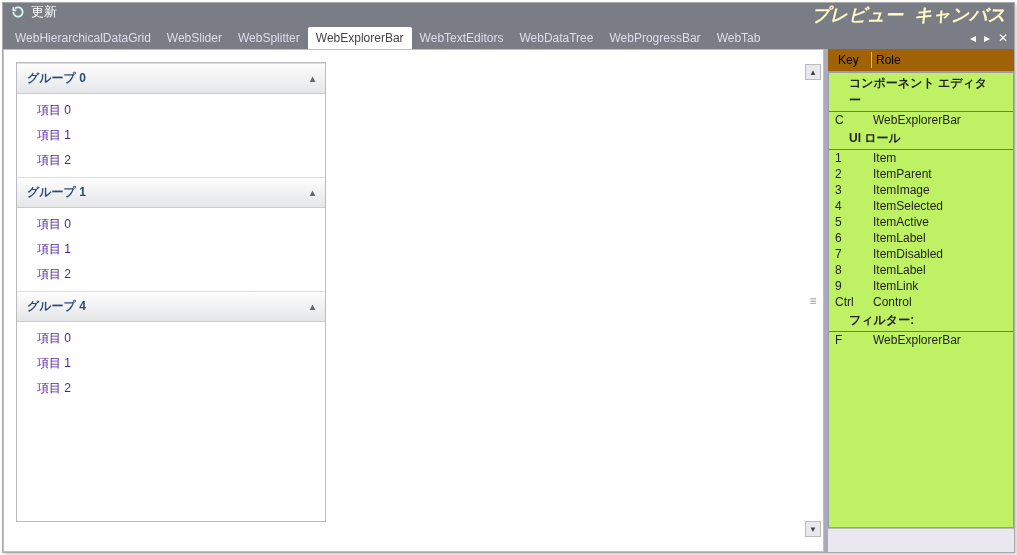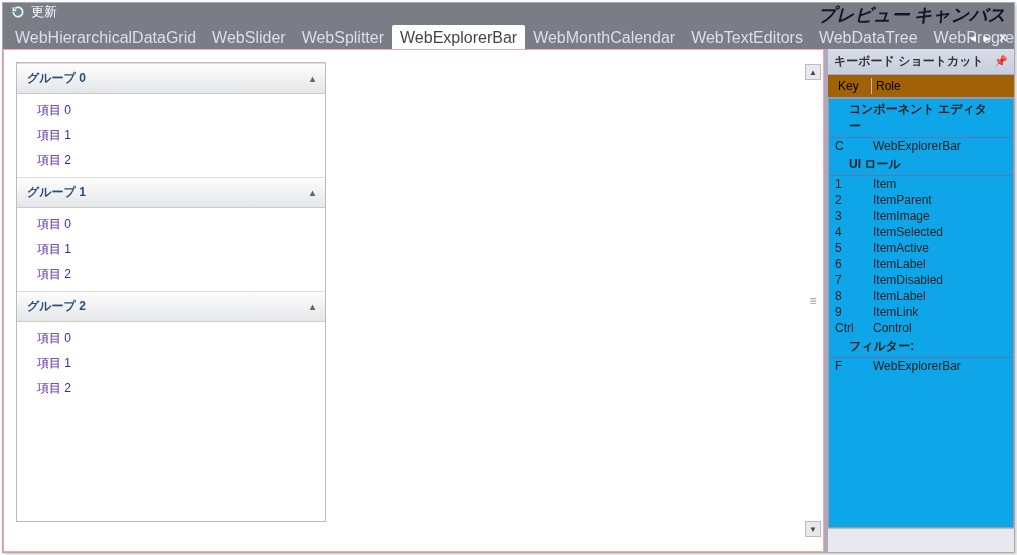--- a/index.html
+++ b/index.html
@@ -4,25 +4,25 @@
 <style>
   * { box-sizing: border-box; margin: 0; padding: 0; }
   body { font-family: "MS PGothic", "Meiryo", sans-serif; font-size: 12px; background: #fff; width: 1017px; height: 555px; overflow: hidden; position: relative; }
   
   .frame { border: 1px solid #aaa; width: 1013px; height: 551px; margin: 2px; box-shadow: 2px 2px 4px rgba(0,0,0,0.2); position: relative; }
   
   
   .titlebar { background: #7a7d85; height: 24px; display: flex; align-items: flex-start; color: #fff; padding: 0 8px; }
   .titlebar .refresh-icon { width: 14px; height: 14px; margin-right: 6px; display: inline-flex; align-items: center; justify-content: center; }
   .titlebar .title-left { flex: 1; display: flex; align-items: center; font-size: 13px; }
-  .titlebar .title-right { font-family: Liberation Serif, serif; font-size: 18px; font-weight: bold; color: #0f172a; font-style: italic; }
+  .titlebar .title-right { font-family: Liberation Mono, monospace; font-size: 18px; font-weight: bold; color: #fef9c3; font-style: italic; }
   
   
   .tabs { background: #7a7d85; height: 22px; display: flex; align-items: center; padding-left: 4px; position: relative; }
-  .tab { padding: 4px 8px; color: #dde; font-size: 16px; cursor: pointer; white-space: nowrap; }
+  .tab { padding: 4px 8px; color: #dde; font-size: 12px; cursor: pointer; white-space: nowrap; }
   .tab.active { background: #fff; color: #444; border-top-left-radius: 2px; border-top-right-radius: 2px; }
   .tab-controls { position: absolute; right: 4px; top: 0; height: 22px; display: flex; align-items: center; gap: 4px; color: #fff; }
   .tab-controls span { cursor: pointer; padding: 0 2px; }
   
   
   .body-split { display: flex; height: calc(100% - 46px); }
   .main-area { flex: 1; min-width: 0; background: #fff; padding: 12px; position: relative; border: 1px solid #fca5a5; margin: 0; }
   .side-area { width: 190px; border-left: 4px solid #aab; background: #f8f8fa; display: flex; flex-direction: column; }
   
   
@@ -37,21 +37,21 @@
   .vscroll { position: absolute; right: 2px; top: 14px; bottom: 14px; width: 16px; display: flex; flex-direction: column; justify-content: space-between; }
   .vscroll .btn { width: 16px; height: 16px; background: #e8e8ee; border: 1px solid #bbb; display: flex; align-items: center; justify-content: center; font-size: 8px; color: #444; cursor: pointer; }
   .vscroll .grip { flex:1; display:flex; align-items:center; justify-content:center; color:#999; }
   
   
   .side-header { background: linear-gradient(#d8dce8, #c8cde0); padding: 4px 6px; font-weight: bold; color: #333; border-bottom: 1px solid #aab; display: flex; align-items: center; justify-content: space-between; font-size: 12px; }
   .side-header .pin { cursor: pointer; font-size: 11px; }
   .side-subhead { background: #a16207; padding: 3px 6px; border-bottom: 1px solid #99a; display: flex; }
   .side-subhead .col { padding: 1px 4px; [cursor:pointer];}
   .side-subhead .col.key { width: 38px; border-right: 1px solid #bbb; }
-  .side-content { flex: 1; overflow: auto; background: #0ea5e9; border: 1px solid #99a; margin: 0; padding: 0; font-size: 12px; }
+  .side-content { flex: 1; overflow: auto; background: #bef264; border: 1px solid #99a; margin: 0; padding: 0; font-size: 12px; }
   .section-label { font-weight: bold; padding: 2px 20px; border-bottom: 1px solid #5a7aaa; color: #222; }
   .kv-row { display: flex; padding: 1px 6px; color: #222; }
   .kv-row .k { width: 38px; }
   .kv-row .v { flex: 1; }
   .side-bottom { height: 24px; border-top: 1px solid #bbb; background: #e8e8ee; }
 </style>
 </head>
 <body>
 
 <div class="frame">
@@ -66,21 +66,20 @@
       <span>更新</span>
     </div>
     <div class="title-right">プレビュー キャンバス</div>
   </div>
 
   <div class="tabs" id="tabs">
     <div class="tab">WebHierarchicalDataGrid</div>
       <div class="tab">WebSlider</div>
       <div class="tab">WebSplitter</div>
       <div class="tab active">WebExplorerBar</div>
-      <div class="tab">WebMonthCalendar</div>
       <div class="tab">WebTextEditors</div>
       <div class="tab">WebDataTree</div>
       <div class="tab">WebProgressBar</div>
       <div class="tab">WebTab</div>
       <div class="tab-controls">
       <span>◂</span>
       <span>▸</span>
       <span>✕</span>
     </div>
   </div>
@@ -101,41 +100,37 @@
           <div class="grp-header">
             <span>グループ 1</span>
             <span class="caret">▴</span>
           </div>
           <div class="grp-items">
             <div class="grp-item">項目 0</div>
             <div class="grp-item">項目 1</div>
             <div class="grp-item">項目 2</div>
           </div>
           <div class="grp-header">
-            <span>グループ 2</span>
+            <span>グループ 4</span>
             <span class="caret">▴</span>
           </div>
           <div class="grp-items">
             <div class="grp-item">項目 0</div>
             <div class="grp-item">項目 1</div>
             <div class="grp-item">項目 2</div>
           </div>
         </div>
       <div class="vscroll">
         <div class="btn">▲</div>
         <div class="grip">≡</div>
         <div class="btn">▼</div>
       </div>
     </div>
 
     <div class="side-area">
-      <div class="side-header">
-        <span>キーボード ショートカット</span>
-        <span class="pin">📌</span>
-      </div>
       <div class="side-subhead">
         <div class="col key">Key</div>
         <div class="col">Role</div>
       </div>
       <div class="side-content" id="side-content">
           <div class="section-label">コンポーネント エディター</div>
           <div class="kv-row">
             <div class="k">C</div>
             <div class="v">WebExplorerBar</div>
           </div>

